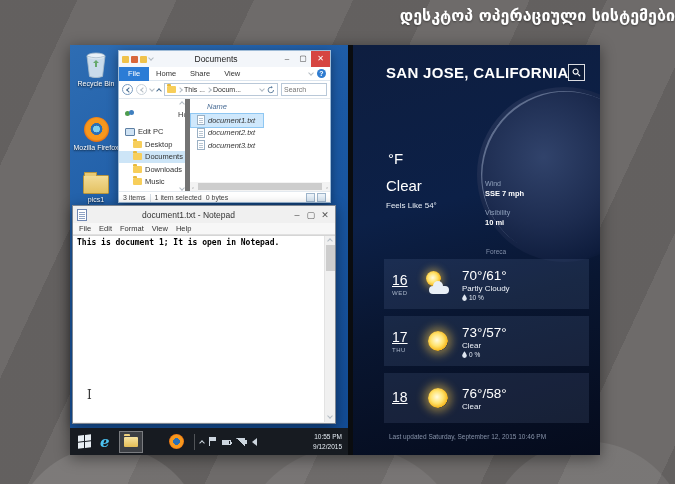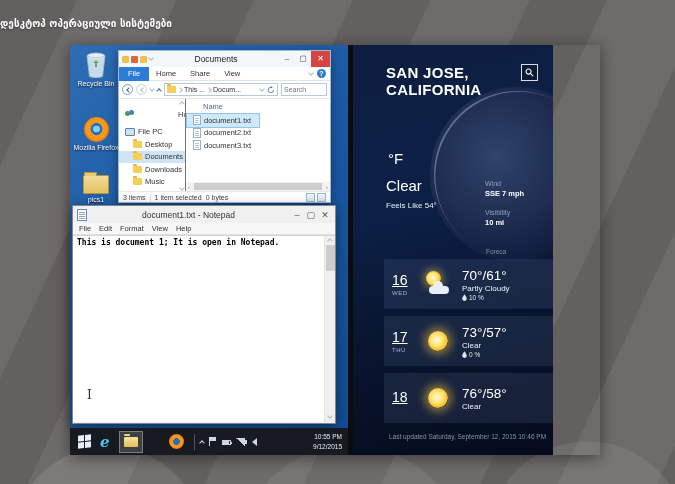--- a/index.html
+++ b/index.html
@@ -8,31 +8,31 @@
     font-family:"Liberation Sans", sans-serif;
     background:#6e6b6a;
     background-image:
       radial-gradient(circle at 16% 112%, rgba(255,255,255,0.10) 0 95px, transparent 96px),
       radial-gradient(circle at 52% 116%, rgba(255,255,255,0.07) 0 115px, transparent 116px),
       radial-gradient(circle at 87% 112%, rgba(255,255,255,0.08) 0 100px, transparent 101px),
       repeating-linear-gradient(115deg, rgba(0,0,0,0.10) 0 70px, rgba(0,0,0,0) 70px 160px);
     position:relative;
   }
   .page-title {
-    position:absolute; top:18px; left:0; width:100%;
-    text-align:left; color:#fff; font-weight:bold; font-size:10px;
+    position:absolute; top:6px; left:0; width:100%;
+    text-align:right; color:#fff; font-weight:bold; font-size:16px;
     font-family:"DejaVu Sans", sans-serif; text-shadow:0 1px 2px rgba(0,0,0,.4);
   }
 
   
   .screen { position:absolute; left:70px; top:45px; width:530px; height:410px; box-shadow:0 3px 14px rgba(0,0,0,.45); }
   .desktop { position:absolute; left:0; top:0; width:278px; height:410px;
     background:linear-gradient(140deg,#2e6db3 0%, #1b59a4 45%, #124b94 100%); }
   .snap-divider { position:absolute; left:278px; top:0; width:5px; height:410px; background:#0a0c0f; }
-  .weather { position:absolute; left:283px; top:0; width:200px; height:410px; overflow:hidden;
+  .weather { position:absolute; left:283px; top:0; width:247px; height:410px; overflow:hidden;
     background:linear-gradient(165deg,#0e1e40 0%, #0c2047 38%, #091631 62%, #050b1c 100%); color:#fff; }
 
   
   .dsk-icon { position:absolute; width:46px; text-align:center; color:#fff; font-size:7px;
     text-shadow:0 1px 2px rgba(0,0,0,.85); }
   .dsk-icon .ic { height:27px; display:flex; align-items:flex-end; justify-content:center; margin-bottom:2px; }
   .folder-lg { width:26px; height:19px; background:linear-gradient(#f2dc96,#e4c162); border-radius:1px; position:relative; border:1px solid #b9963e;}
   .folder-lg:before { content:""; position:absolute; top:-4px; left:0; width:11px; height:3px; background:#e8ca74; border:1px solid #b9963e; border-bottom:none; border-radius:1px 1px 0 0; }
 
   
@@ -70,21 +70,21 @@
   .nav-item { height:12.5px; display:flex; align-items:center; gap:3px; padding-left:6px; white-space:nowrap; }
   .nav-item.child { padding-left:14px; }
   .nav-item.sel { background:#cde5f7; }
   .nav-item.grp { margin-bottom:5px;gap:44px; }
   .hg-ic { width:9px; height:8px; position:relative; flex:none;}
   .hg-ic:before{content:"";position:absolute;left:0;top:1px;width:5px;height:5px;border-radius:50%;background:#4e9c4e;}
   .hg-ic:after{content:"";position:absolute;right:0;top:0;width:5px;height:5px;border-radius:50%;background:#3f7fbf;}
   .pc-ic { width:10px; height:8px; border:1px solid #5d7fa3; background:#cfe2f3; border-radius:1px; flex:none;}
   .nav-scroll-u { position:absolute; right:1px; top:1px; }
   .nav-scroll-d { position:absolute; right:1px; bottom:1px; }
-  .x-files { flex:1; border-left:1px solid #737373; position:relative; padding-top:2px; }
+  .x-files { flex:1; border-left:5px solid #737373; position:relative; padding-top:2px;font-style:italic; }
   .col-head { color:#4a6d96; font-size:7.5px; padding:1px 0 3px 17px; }
   .file-row { display:inline-flex; align-items:center; gap:3px; height:12.5px; padding:0 8px 0 6px; margin-left:1px; }
   .file-row.sel { background:#cfe8fc; outline:1px solid #8fc7f2; }
   .file-rows { display:flex; flex-direction:column; align-items:flex-start; }
   .file-ic { width:8px; height:10px; background:#fff; border:1px solid #9ab0c4; position:relative; flex:none; }
   .file-ic:before { content:""; position:absolute; left:1px; top:2px; width:4px; height:1px; background:#b9c6d2; box-shadow:0 2px 0 #b9c6d2, 0 4px 0 #b9c6d2; }
   .hscroll { position:absolute; bottom:0; left:0; right:0; height:9px; background:#f3f3f3; display:flex; align-items:center; }
   .hthumb { height:7px; background:#cdcdcd; flex:1; margin:0 2px; }
   .hscroll .ar { font-size:6px; color:#888; padding:0 2px; }
   .x-status { height:12px; border-top:1px solid #e3e9ef; display:flex; align-items:center; font-size:7px; color:#444; padding:0 4px; gap:4px; }
@@ -268,21 +268,21 @@
         </span>
       </div>
       <div class="x-body">
         <div class="x-nav">
           <div class="nav-item grp">
             <span class="hg-ic"></span>
             <span>Homegroup</span>
           </div>
           <div class="nav-item">
             <span class="pc-ic"></span>
-            <span>File PC</span>
+            <span>Edit PC</span>
           </div>
           <div class="nav-item child">
             <span class="folder-sm"></span>
             <span>Desktop</span>
           </div>
           <div class="nav-item child sel">
             <span class="folder-sm"></span>
             <span>Documents</span>
           </div>
           <div class="nav-item child">

